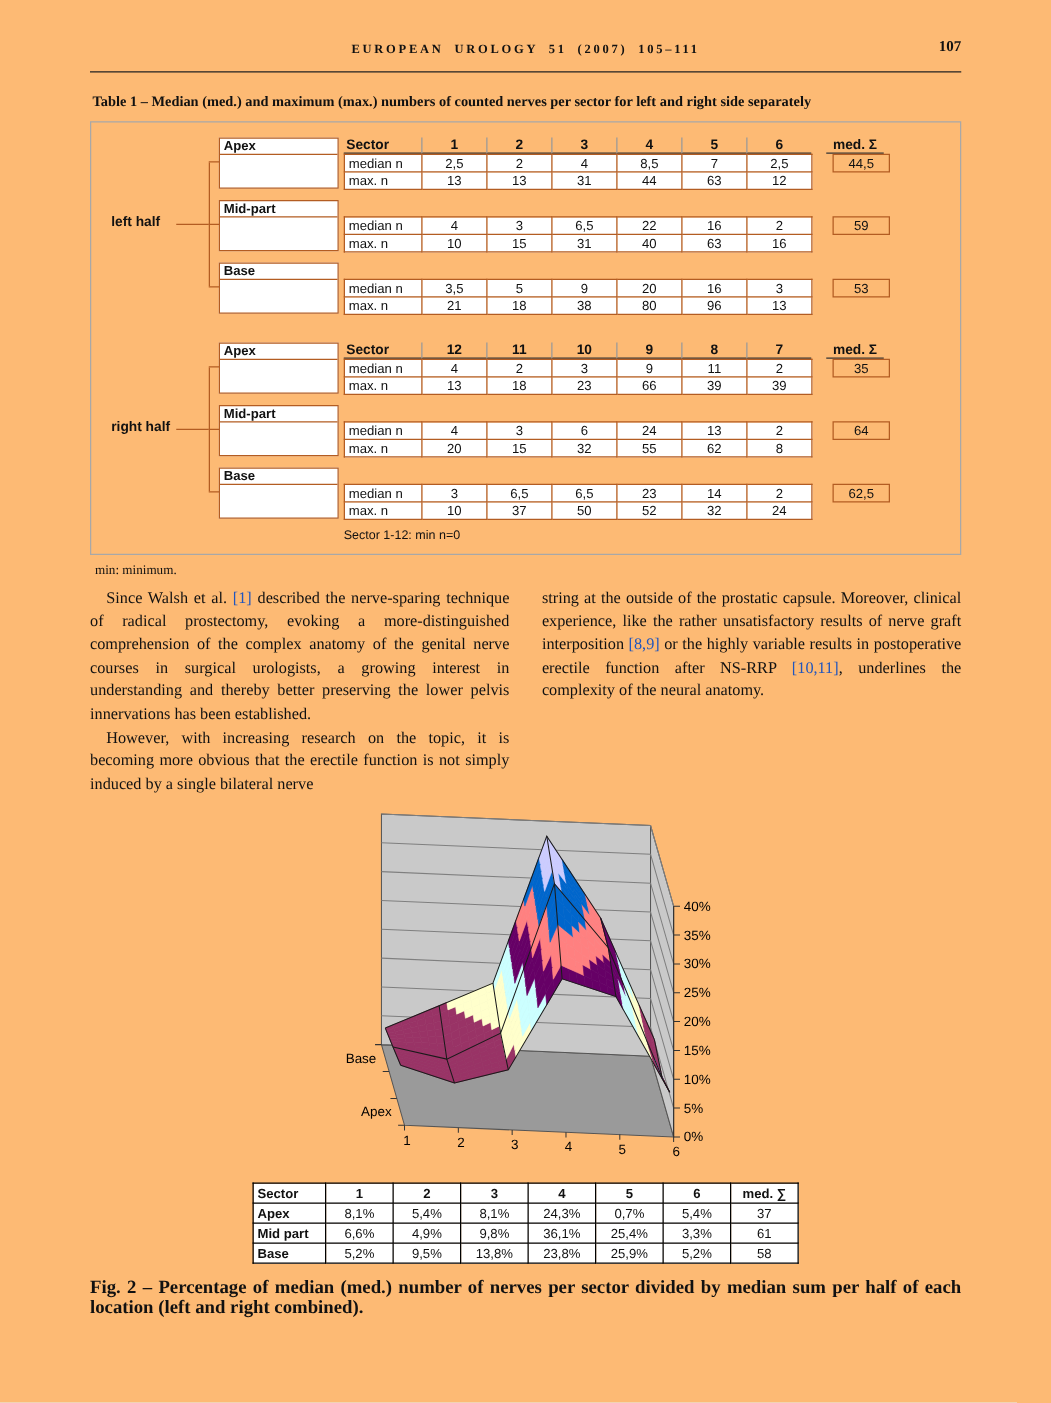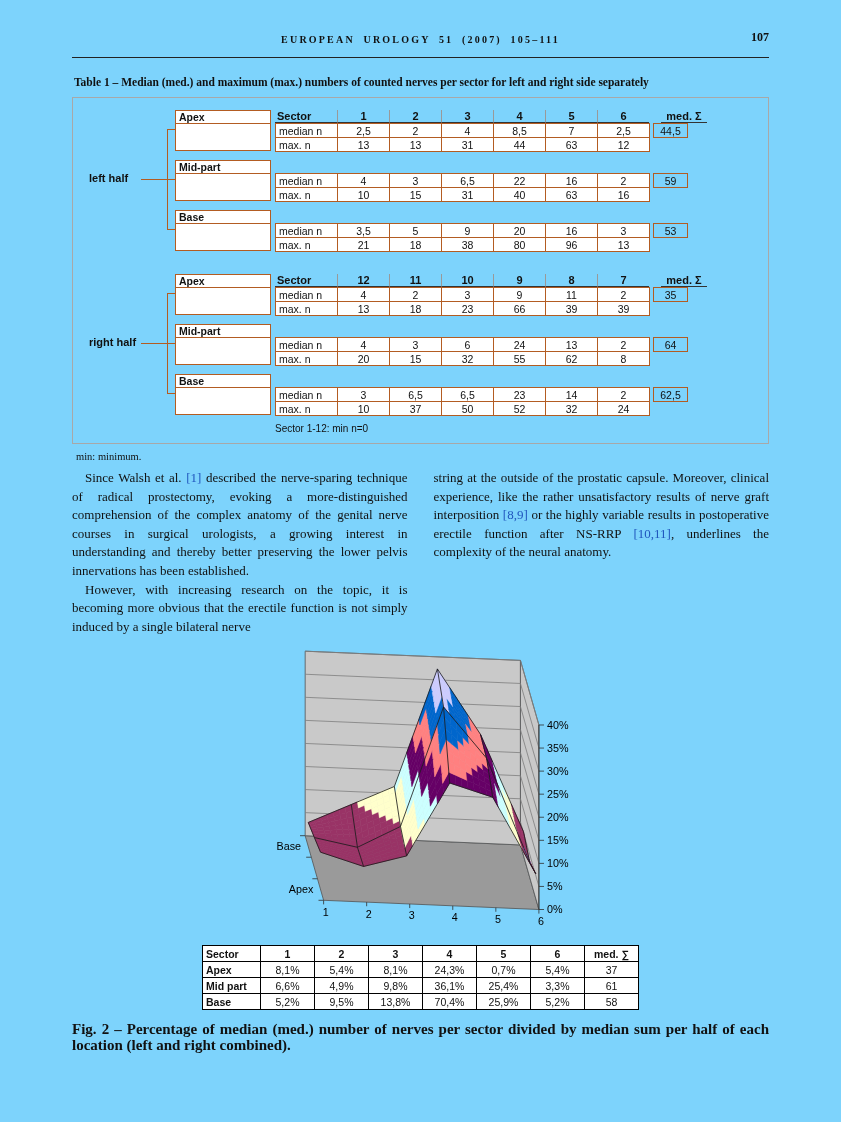--- a/index.html
+++ b/index.html
@@ -1,17 +1,17 @@
 <!DOCTYPE html>
 <html><head>
 <meta charset="utf-8">
 <style>
   *{margin:0;padding:0;box-sizing:border-box;}
   html,body{background:#e8e8e8;}
-  .page{width:841px;height:1122px;background:#7dd3fc;margin:0 auto;position:relative;overflow:hidden;
+  .page{width:841px;height:1122px;background:#fdba74;margin:0 auto;position:relative;overflow:hidden;
         font-family:"Liberation Serif",serif;color:#111;}
   .inner{padding:30px 72px 0 72px;}
 
   
   .journal-head{position:relative;height:20px;}
   .journal-title{text-align:center;font-size:10px;font-weight:bold;letter-spacing:2.2px;word-spacing:4px;padding-top:4px;}
   .page-number{position:absolute;right:0;top:0;font-size:12px;font-weight:bold;}
   .head-rule{border-bottom:1.6px solid #222;margin-top:7px;}
 
   
@@ -29,21 +29,21 @@
   .h-sum{width:46px;text-align:center;border-bottom:1px solid #333;}
   .loc-row{display:flex;position:relative;margin-top:8px;}
   .loc-row.first{margin-top:-13px;}
   .loc-box{width:96px;height:41px;border:1.3px solid #b35c22;background:#fff;position:relative;}
   .loc-box::before{content:'';position:absolute;left:-9.5px;top:18px;width:9px;height:1.4px;background:#b35c22;}
   .loc-title{display:block;height:13px;border-bottom:1.3px solid #b35c22;font-weight:bold;font-size:10.5px;line-height:12px;padding-left:3px;}
   .loc-data{margin-left:4px;margin-top:13px;}
   table.mini{border-collapse:collapse;padding-left:24px;}
   table.mini td{border:1px solid #b35c22;width:52px;height:14px;font-size:10.5px;line-height:12px;text-align:center;padding:0;background:#fff;}
   table.mini td.rl{width:62px;text-align:left;padding-left:3px;}
-  .sum-box{width:35px;height:15px;border:1px solid #b35c22;margin-left:3px;margin-top:13px;text-align:center;font-size:10.5px;line-height:14px;}
+  .sum-box{width:46px;height:15px;border:1px solid #b35c22;margin-left:16px;margin-top:13px;text-align:center;font-size:10.5px;line-height:14px;}
   .t1-note-in{margin:7px 0 0 188px;font-size:10px;font-family:"Liberation Sans",sans-serif;}
   .t1-note-out{font-size:10.5px;margin:7px 0 0 4px;}
 
   
   .body-cols{display:flex;gap:26px;margin-top:7px;font-size:13px;line-height:18.6px;text-align:justify;}
   .bcol{flex:1;min-width:0;}
   .bcol p.indent{text-indent:13px;}
   .cite{color:#2056be;}
 
   
@@ -881,21 +881,21 @@
               <td class="fc">36,1%</td>
               <td class="fc">25,4%</td>
               <td class="fc">3,3%</td>
               <td class="fs">61</td>
             </tr>
             <tr>
               <td class="fl">Base</td>
               <td class="fc">5,2%</td>
               <td class="fc">9,5%</td>
               <td class="fc">13,8%</td>
-              <td class="fc">70,4%</td>
+              <td class="fc">23,8%</td>
               <td class="fc">25,9%</td>
               <td class="fc">5,2%</td>
               <td class="fs">58</td>
             </tr>
           </tbody>
         </table>
     </div>
 
     <div class="fig-caption">Fig. 2 – Percentage of median (med.) number of nerves per sector divided by median sum per half of each location (left and right combined).</div>
 

